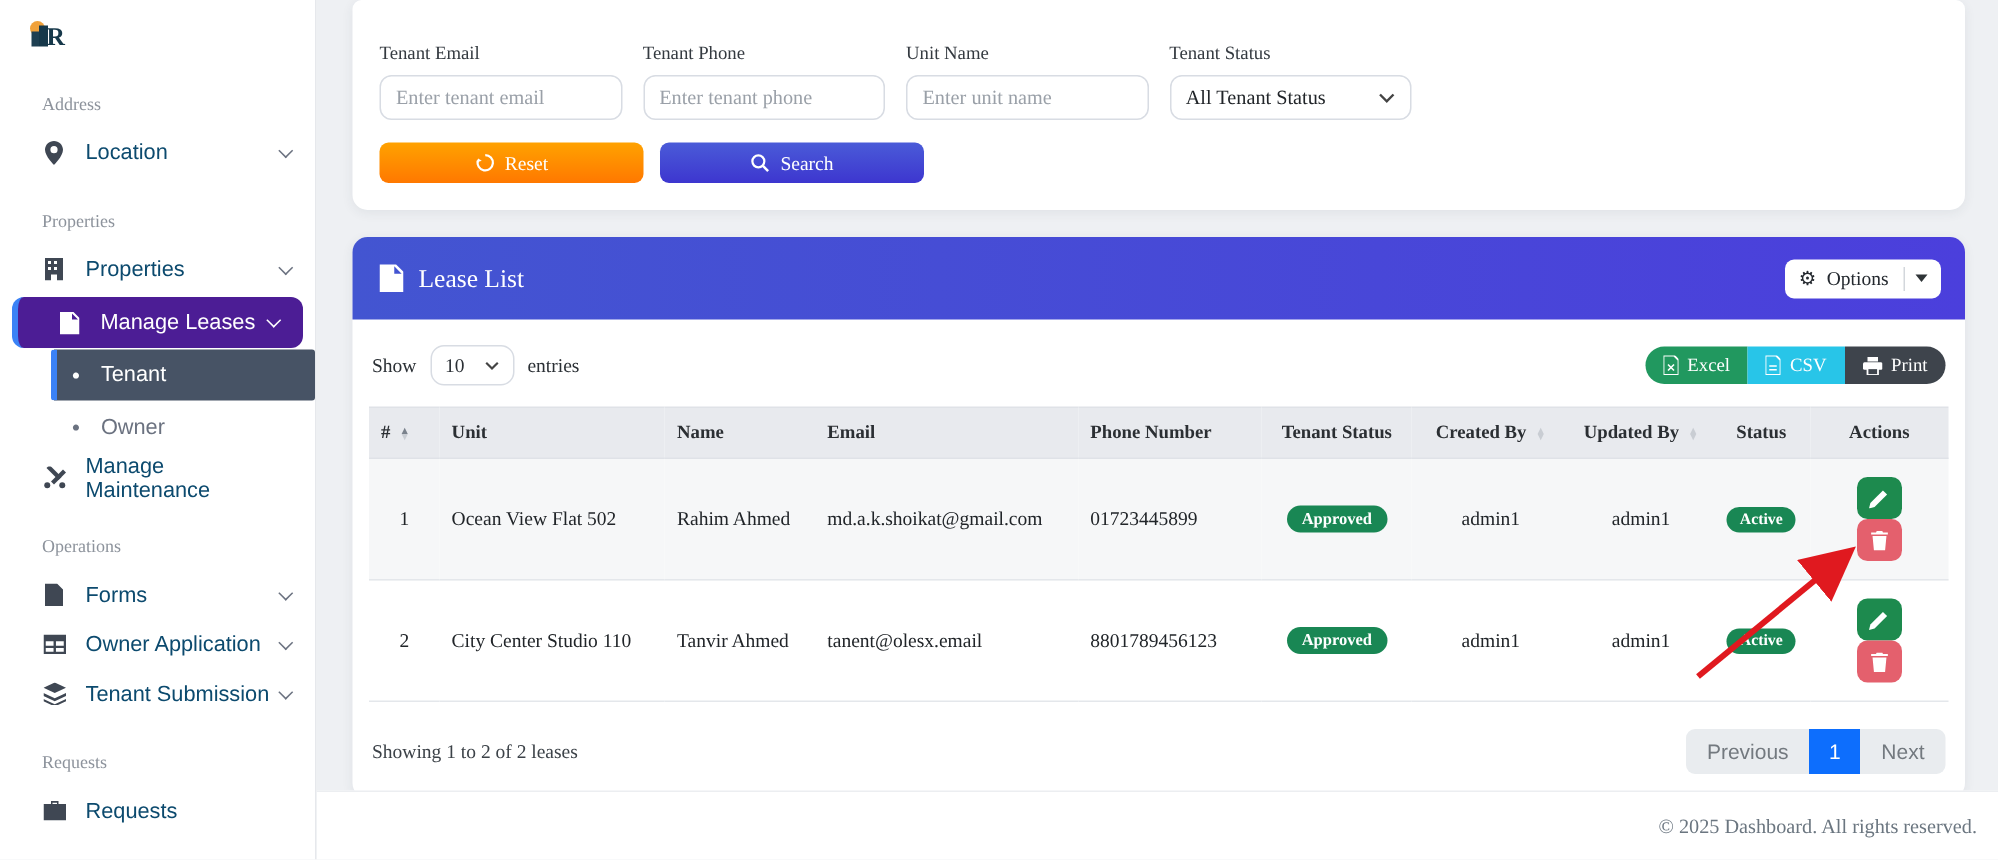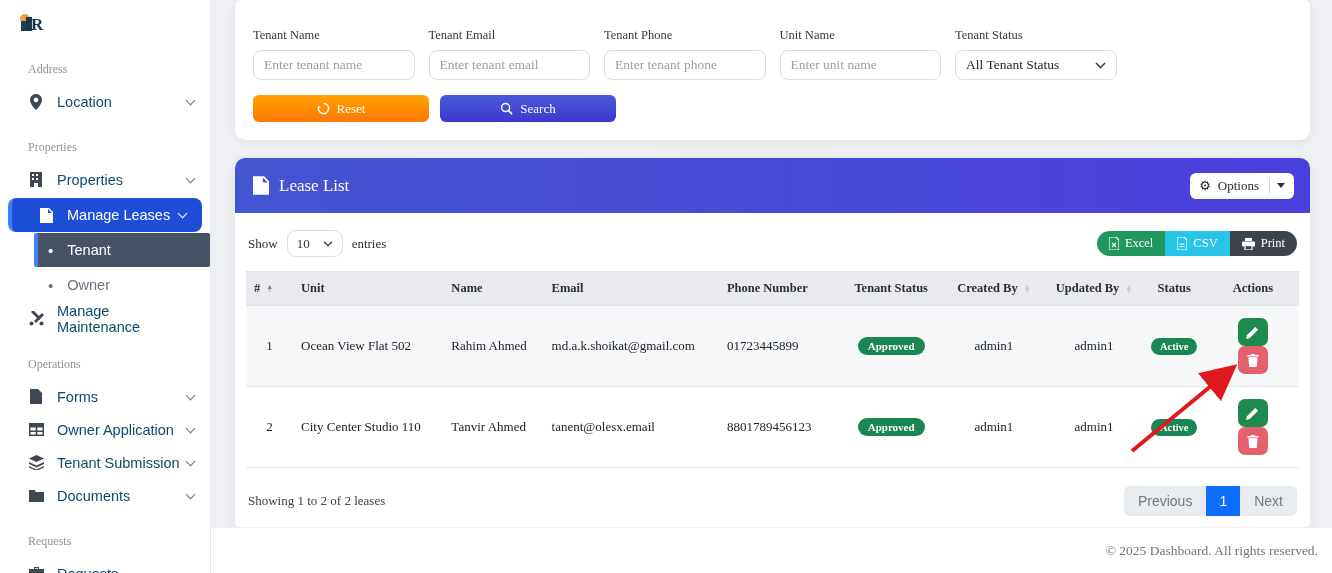--- a/index.html
+++ b/index.html
@@ -9,21 +9,21 @@
   
   .sidebar { position:absolute; left:0; top:0; width:211px; height:573px; background:#fff;
              border-right:1px solid #e6e8ec; font-family:"Liberation Sans", sans-serif; z-index:3; overflow:hidden; }
   .logo-row { padding:12px 0 0 18px; height:40px; }
   .side-section-label { font-family:"Liberation Serif", serif; font-size:12px; color:#8d939c; padding:0 0 0 28px; margin-top:22px; margin-bottom:8px; }
   .side-item { display:flex; align-items:center; height:33px; padding-left:28px; padding-right:16px; color:#0c4a6e; font-size:14.5px; cursor:pointer; }
   .side-item .s-ico { width:16px; height:16px; margin-right:13px; flex:0 0 16px; display:flex; align-items:center; justify-content:center; color:#3f4753; }
   .side-item .lbl { flex:1; }
   .chev { width:7px; height:7px; border-right:1.6px solid #6b7280; border-bottom:1.6px solid #6b7280; transform:rotate(45deg); margin-top:-3px; }
   .chev.white { border-color:#fff; }
-  .side-item.active-parent { background:#1d4ed8; color:#fff; margin:2px 8px 0 8px; padding-left:26px; border-left:4px solid #3b82f6;
+  .side-item.active-parent { background:#4c1d95; color:#fff; margin:2px 8px 0 8px; padding-left:26px; border-left:4px solid #3b82f6;
                              border-radius:8px; height:34px; }
   .side-item.active-parent .s-ico { color:#fff; }
   .sub-item { display:flex; align-items:center; height:34px; margin-left:34px; color:#6b7280; font-size:14.5px; cursor:pointer; padding-left:14px; }
   .sub-item .dot { font-size:15px; margin-right:14px; }
   .sub-item.active { background:#475365; color:#fff; border-left:4px solid #3b82f6; padding-left:10px; border-radius:2px; margin-top:1px; margin-bottom:1px; }
 
   
   .main { position:absolute; left:211px; top:0; width:1121px; height:573px; }
   .content { padding:0 22px 0 24px; }
   .card { background:#fff; border-radius:10px; box-shadow:0 2px 8px rgba(40,50,70,.07); }
@@ -181,50 +181,37 @@
     <span class="s-ico">
       <svg width="15" height="15" viewBox="0 0 15 15">
           <path d="M7.5 0L15 3.5 7.5 7 0 3.5 7.5 0z" fill="#3f4753"></path>
           <path d="M0 7l7.5 3.5L15 7v2l-7.5 3.5L0 9V7z" fill="#3f4753"></path>
           <path d="M0 11l7.5 3.5L15 11v1.5L7.5 16 0 12.5V11z" fill="#3f4753"></path>
         </svg>
     </span>
     <span class="lbl">Tenant Submission</span>
     <span class="chev"></span>
   </div>
-  <div class="side-item">
-    <span class="s-ico">
-      <svg width="15" height="12" viewBox="0 0 15 12">
-          <path d="M0 0h5.5l1.5 2H15v10H0V0z" fill="#3f4753"></path>
-        </svg>
-    </span>
-    <span class="lbl">Documents</span>
-    <span class="chev"></span>
-  </div>
 
   <div class="side-section-label">Requests</div>
   <div class="side-item">
     <span class="s-ico">
       <svg width="15" height="13" viewBox="0 0 15 13">
           <path d="M5 0h5v2h5v11H0V2h5V0zm1 1.2V2h3v-.8H6z" fill="#3f4753"></path>
         </svg>
     </span>
     <span class="lbl">Requests</span>
   </div>
 </div>
 
 <div class="main">
   <div class="content">
 
     <div class="card filter-card">
       <div class="fields">
-        <div class="field">
-          <label>Tenant Name</label>
-          <input type="text" placeholder="Enter tenant name" style="">
-        </div>
         <div class="field">
           <label>Tenant Email</label>
           <input type="text" placeholder="Enter tenant email" style="">
         </div>
         <div class="field">
           <label>Tenant Phone</label>
           <input type="text" placeholder="Enter tenant phone" style="">
         </div>
         <div class="field">
           <label>Unit Name</label>

